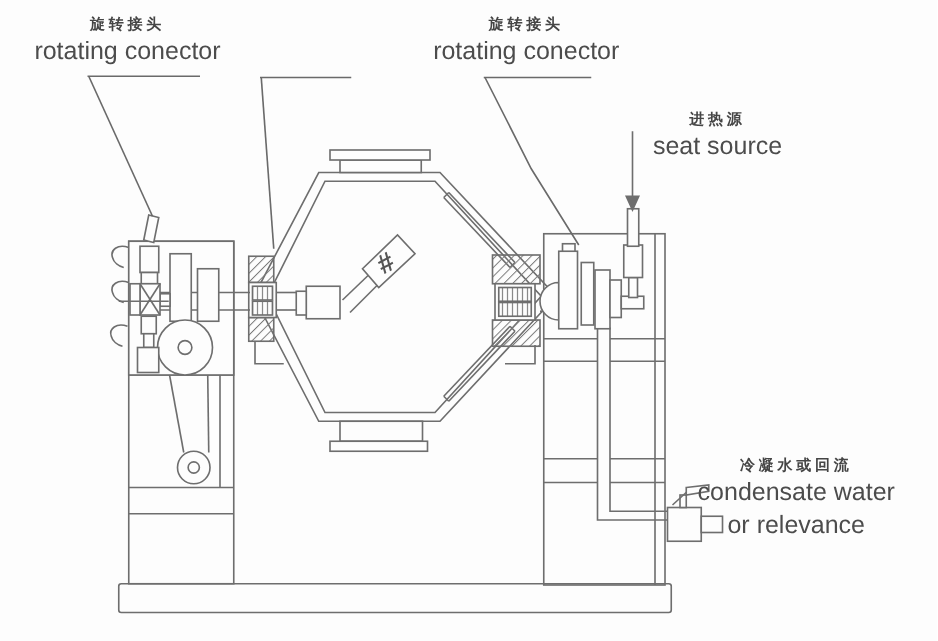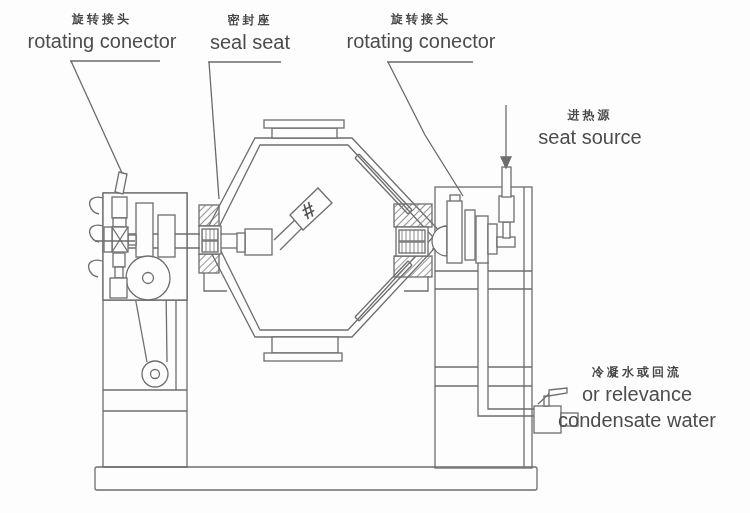--- a/index.html
+++ b/index.html
@@ -229,34 +229,30 @@
         </g>
       </g>
     </g>
   </svg>
 
   <div class="callout" style="left:102px; top:12px;">
     <div class="zh">旋转接头</div>
     <div class="en">rotating conector</div>
   </div>
 
-  <div class="callout" style="left:250px; top:13px;">
-    <div class="zh">密封座</div>
-    <div class="en">seal seat</div>
-  </div>
 
   <div class="callout" style="left:421px; top:12px;">
     <div class="zh">旋转接头</div>
     <div class="en">rotating conector</div>
   </div>
 
-  <div class="callout" style="left:574px; top:108px;margin-left:16px;">
+  <div class="callout" style="left:574px; top:88px;">
     <div class="zh">进热源</div>
     <div class="en">seat source</div>
   </div>
 
   <div class="callout" style="left:637px; top:365px;">
     <div class="zh">冷凝水或回流</div>
+    <div class="en">condensate water</div>
     <div class="en">or relevance</div>
-    <div class="en">condensate water</div>
   </div>
 
 </div>
 
 </body></html>

